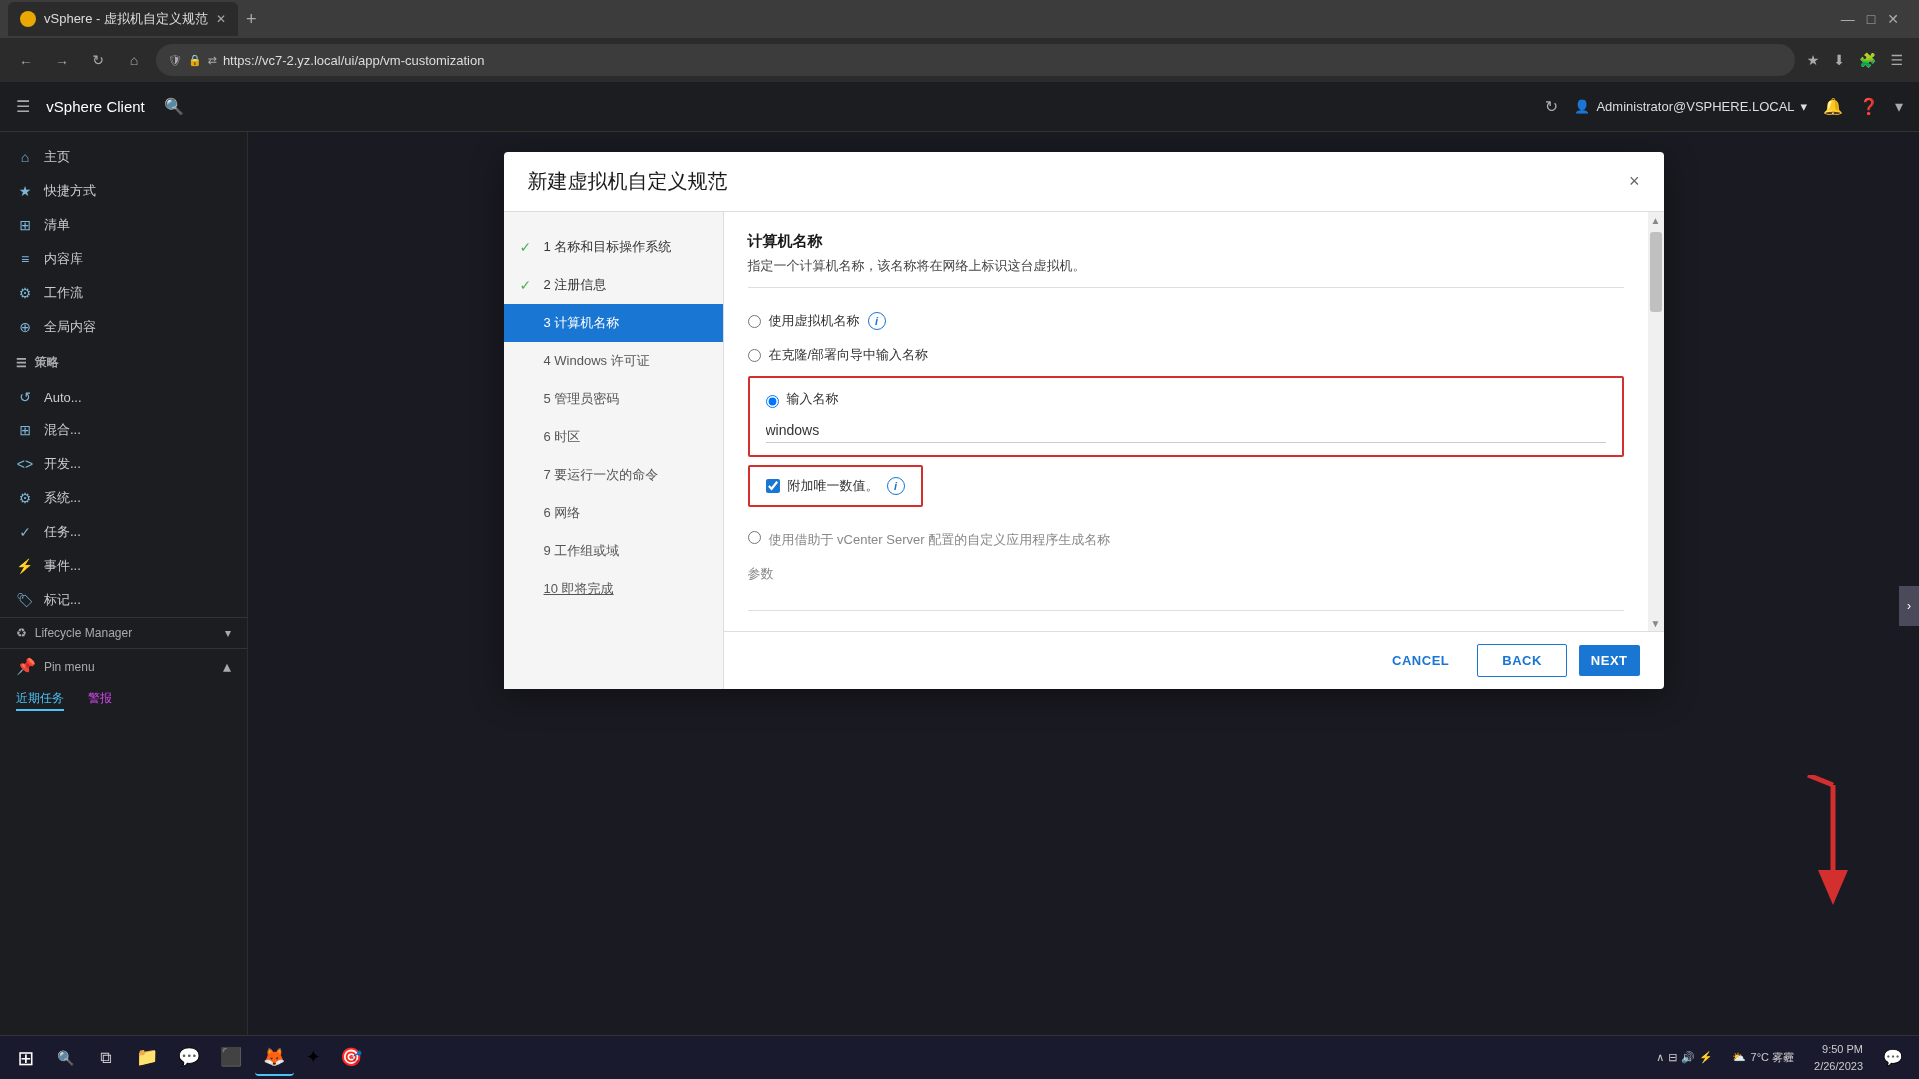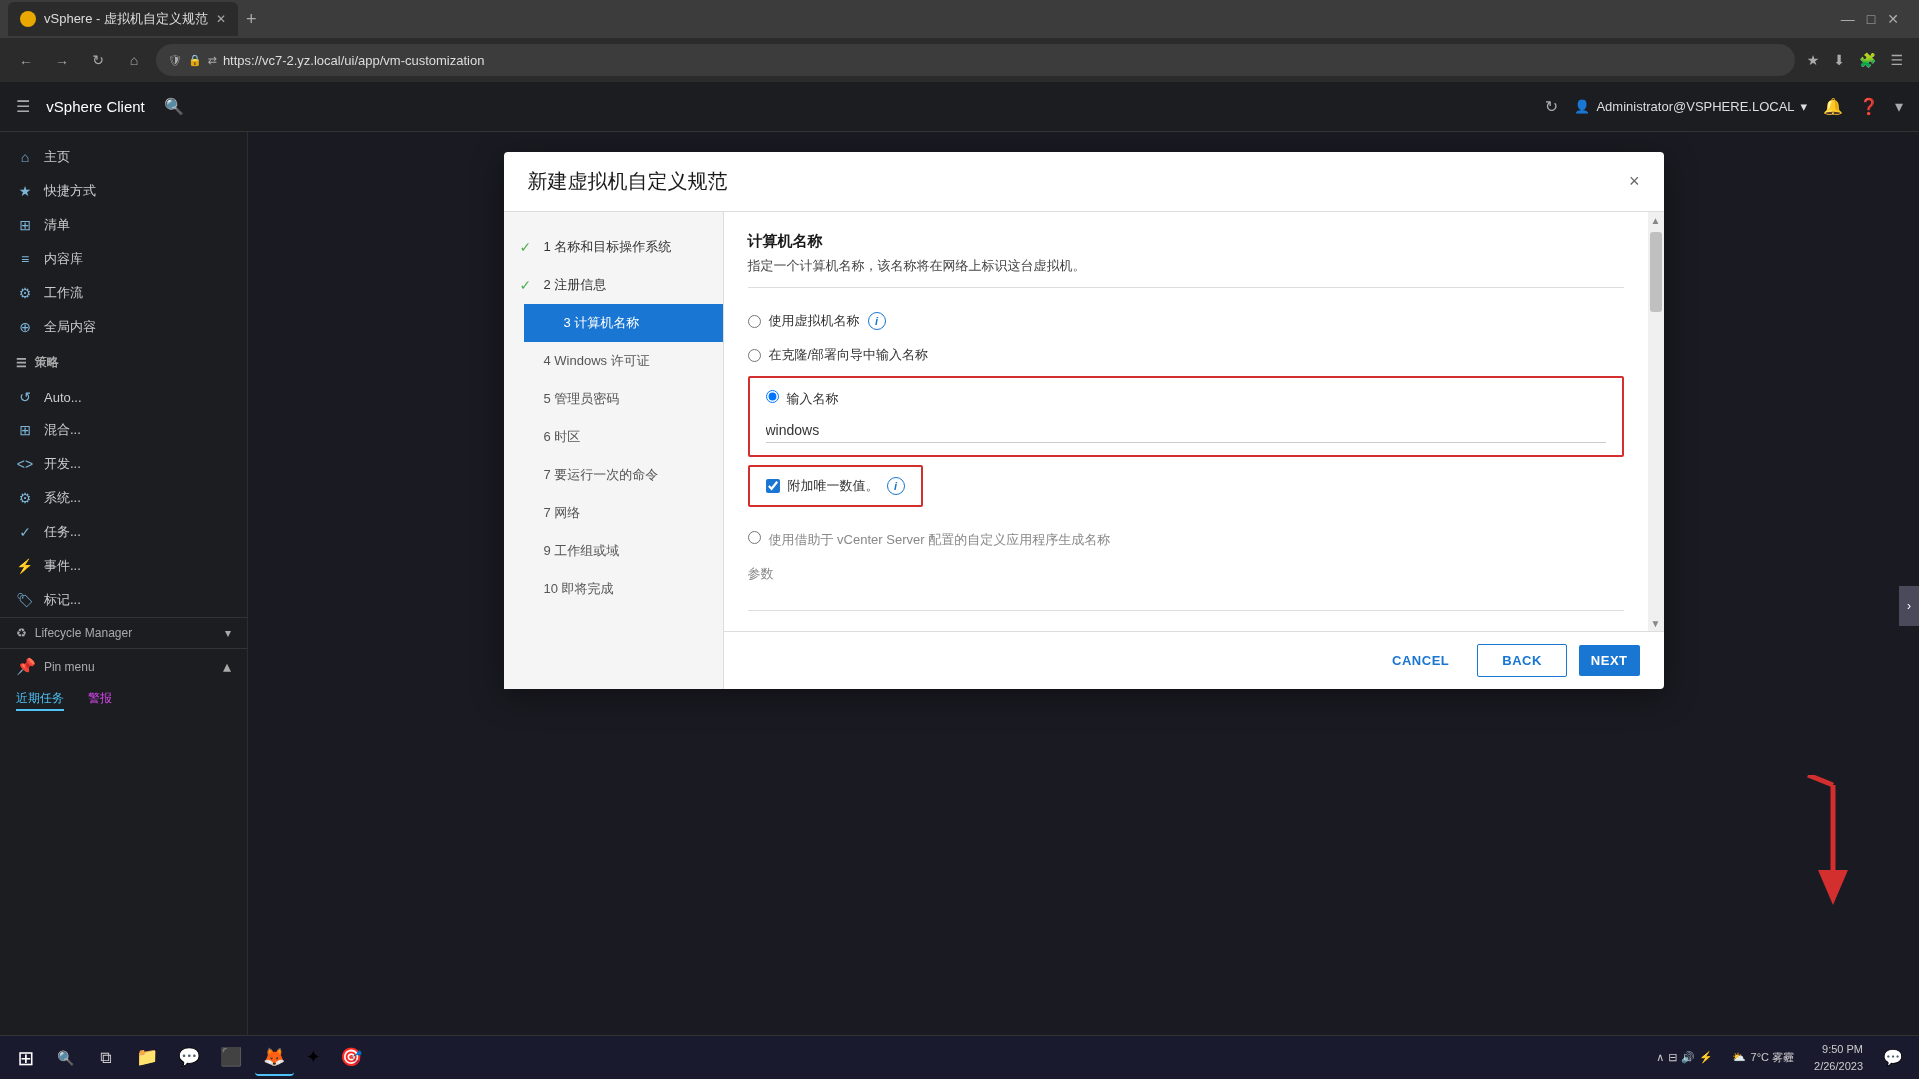--- a/index.html
+++ b/index.html
@@ -285,21 +285,20 @@
       padding: 10px 16px;
       font-size: 13px;
       color: #555;
       gap: 8px;
       cursor: pointer;
     }
 
     .wizard-step.active {
       background: #1976d2;
       color: #fff;
-      margin-left: 20px;
     }
 
     .wizard-step.completed { color: #333; }
 
     .step-check {
       color: #4caf50;
       font-size: 14px;
       width: 16px;
     }
 
@@ -359,21 +358,21 @@
     .input-section {
       border: 2px solid #d32f2f;
       border-radius: 2px;
       padding: 12px 16px;
       margin: 4px 0 8px 0;
       background: #fff;
     }
 
     .input-section-label {
       display: flex;
-      align-items: flex-start;
+      align-items: flex-end;
       gap: 8px;
       font-size: 13px;
       color: #333;
       margin-bottom: 10px;
     }
 
     .name-input {
       width: 100%;
       border: none;
       border-bottom: 1px solid #ccc;
@@ -783,29 +782,29 @@
               <div class="wizard-step">
                 <span class="step-number"></span>
                 <span style="color:#555;">6 时区</span>
               </div>
               <div class="wizard-step">
                 <span class="step-number"></span>
                 <span style="color:#555;">7 要运行一次的命令</span>
               </div>
               <div class="wizard-step">
                 <span class="step-number"></span>
-                <span style="color:#555;">7 网络</span>
+                <span style="color:#555;">6 网络</span>
               </div>
               <div class="wizard-step">
                 <span class="step-number"></span>
                 <span style="color:#555;">9 工作组或域</span>
               </div>
               <div class="wizard-step">
                 <span class="step-number"></span>
-                <span style="color:#555;">10 即将完成</span>
+                <span style="color:#555;text-decoration:underline;">10 即将完成</span>
               </div>
             </div>
 
             <div class="wizard-content">
               <div class="content-with-scroll">
                 <div class="wizard-content-inner">
                   <div class="section-title">计算机名称</div>
                   <div class="section-desc">指定一个计算机名称，该名称将在网络上标识这台虚拟机。</div>
 
                   

